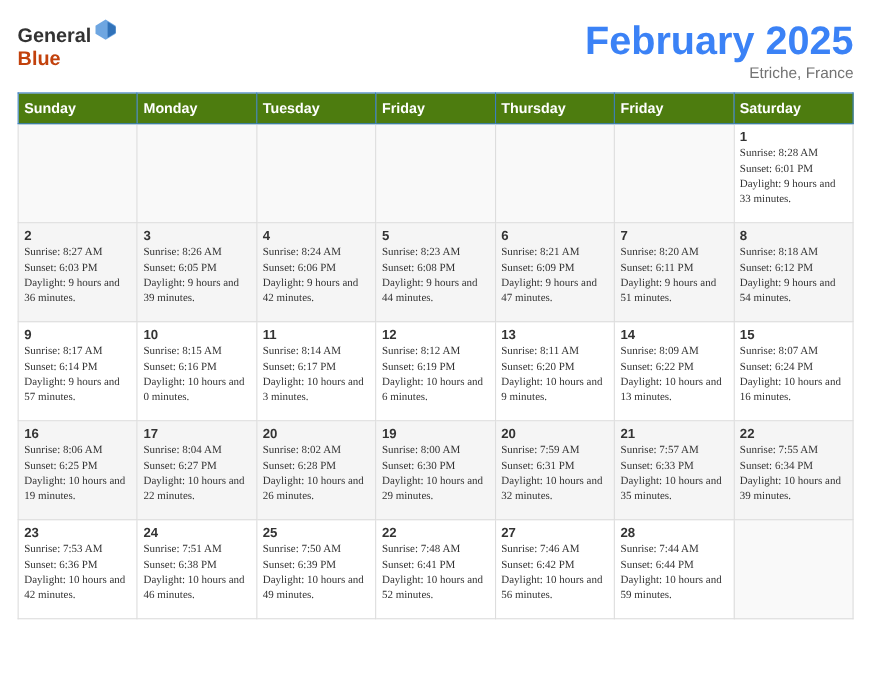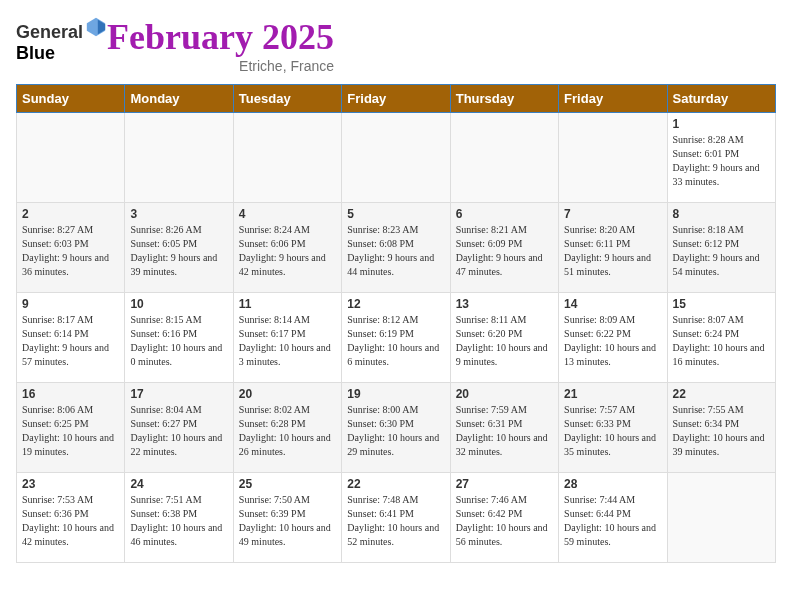--- a/index.html
+++ b/index.html
@@ -5,62 +5,62 @@
     * { box-sizing: border-box; margin: 0; padding: 0; }
     body {
       font-family: Arial, sans-serif;
       background: #fff;
       width: 792px;
       min-height: 612px;
       padding: 16px;
     }
     .header {
       display: flex;
+      justify-content: space-between;
       align-items: flex-start;
       margin-bottom: 10px;
     }
     .logo {
       display: flex;
       align-items: center;
     }
     .logo-text-general {
       font-size: 18px;
       font-weight: bold;
       color: #333;
     }
     .logo-text-blue {
       font-size: 18px;
       font-weight: bold;
-      color: #000000;
+      color: #c2410c;
     }
     .logo-icon {
       width: 22px;
       height: 22px;
       margin-left: 2px;
     }
     .title-area {
       text-align: right;
     }
     .month-title {
       font-size: 36px;
       font-weight: bold;
-      color: #a21caf;
-      font-family: Liberation Serif, serif;
+      color: #3b82f6;
     }
     .location {
       font-size: 14px;
       color: #737373;
     }
     .calendar {
       width: 100%;
       border-collapse: collapse;
       border: 1px solid #ccc;
     }
     .calendar th {
-      background: #a16207;
+      background: #4d7c0f;
       color: #fff;
       font-size: 13px;
       font-weight: bold;
       padding: 6px 5px;
       text-align: left;
       border: 1px solid #3a7fc1;
     }
     .calendar td {
       vertical-align: top;
       padding: 4px 5px;

